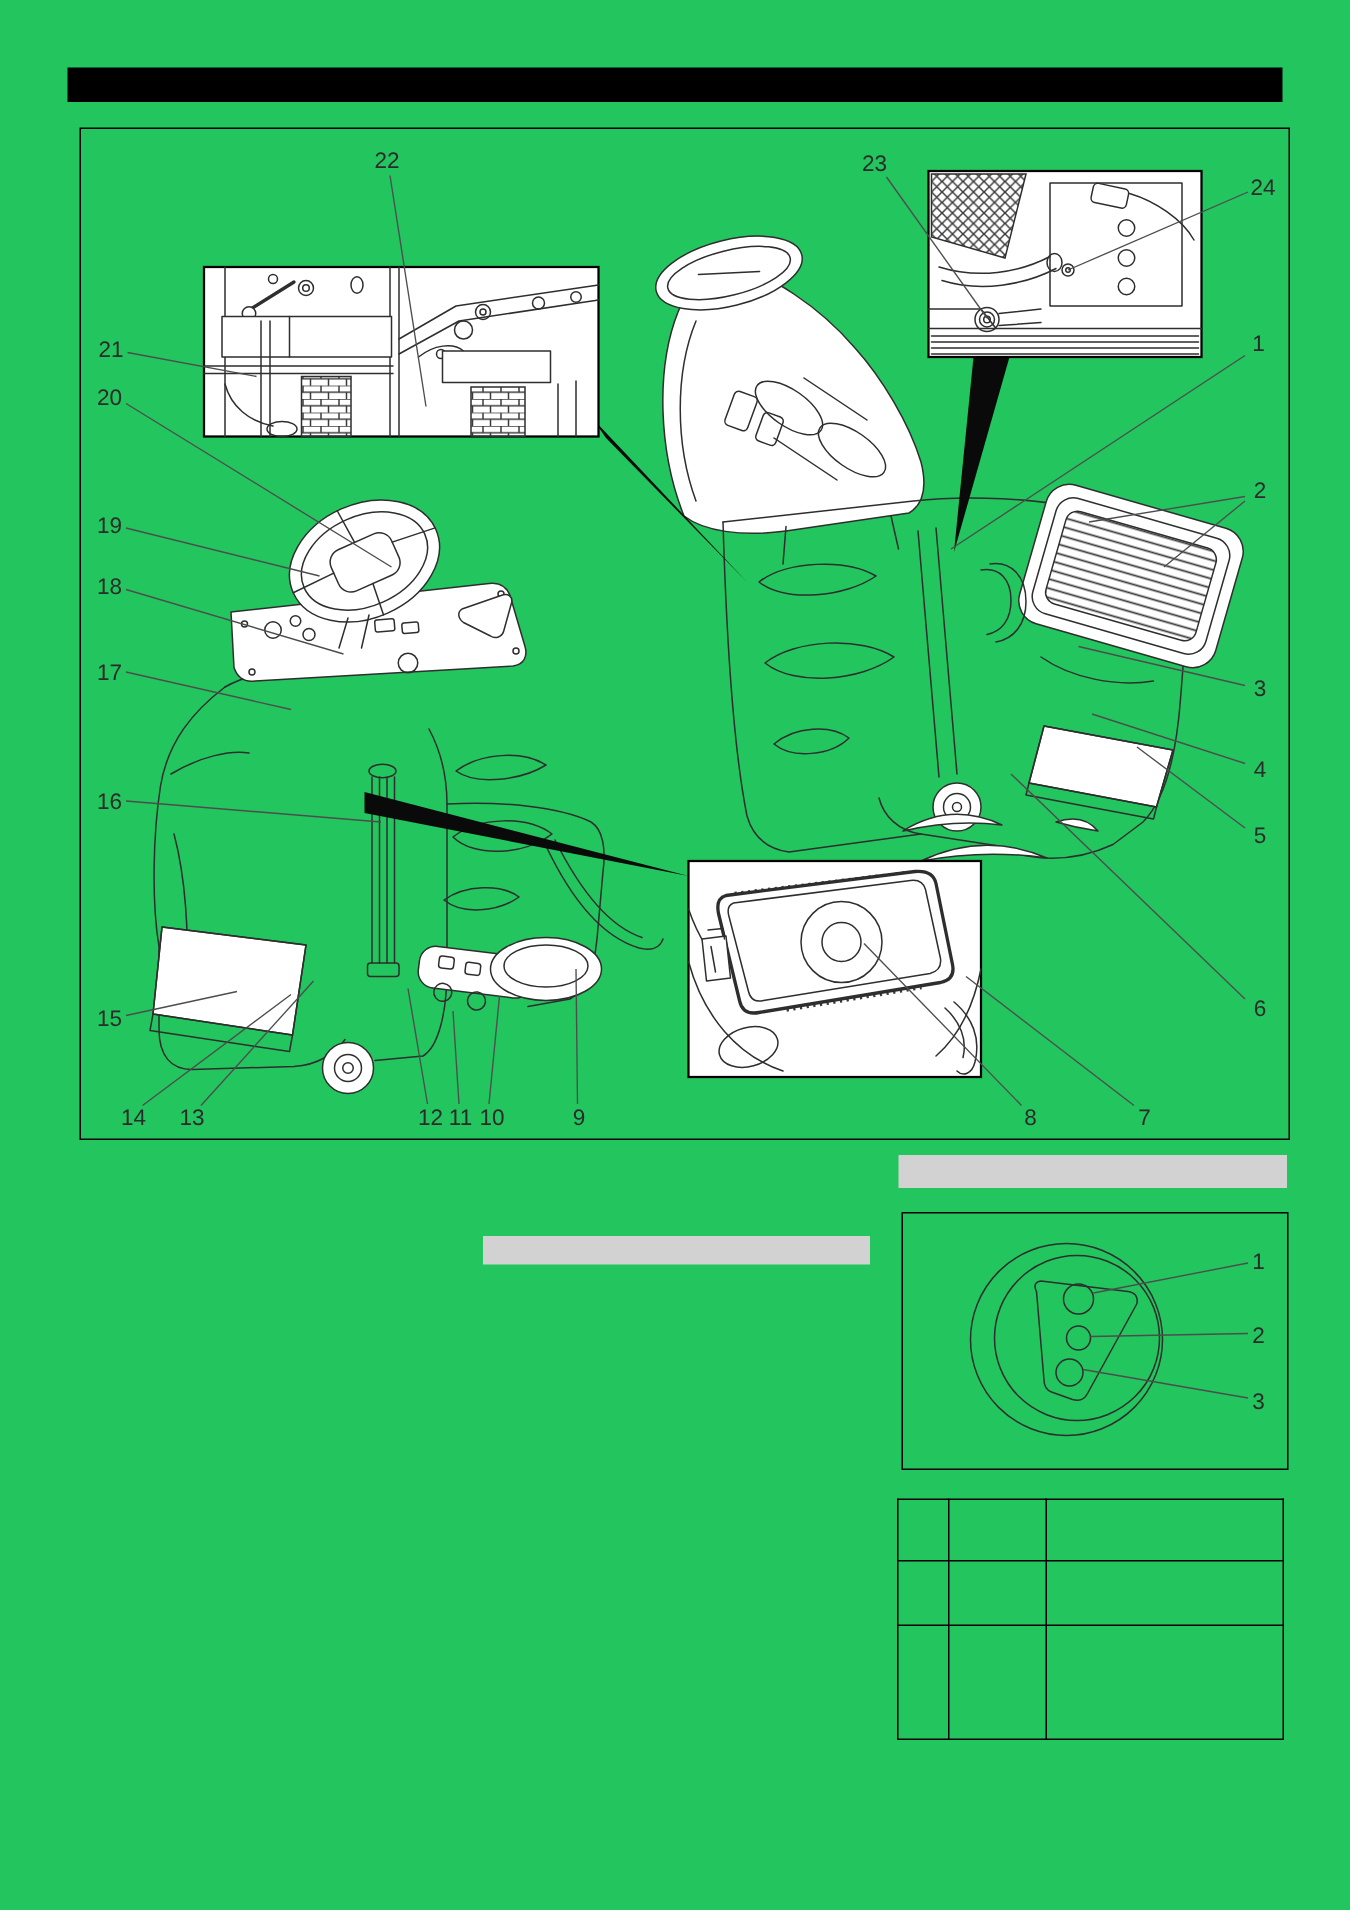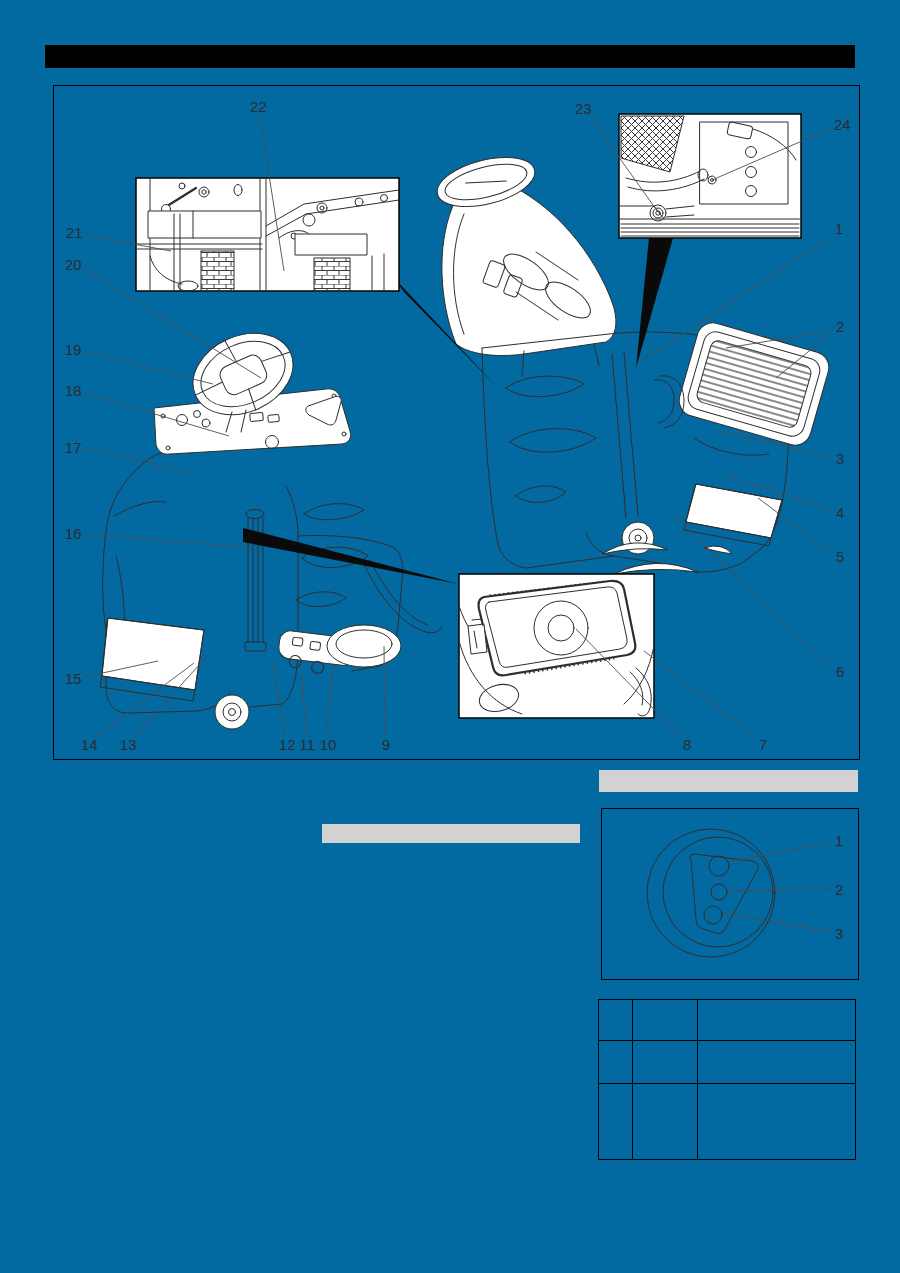--- a/index.html
+++ b/index.html
@@ -1,16 +1,16 @@
 <!DOCTYPE html>
 <html><head>
 <meta charset="utf-8">
 <style>
   html,body{margin:0;padding:0;background:#ffffff;}
-  #page{position:relative;width:900px;height:1273px;background:#0369a1;overflow:hidden;
+  #page{position:relative;width:900px;height:1273px;background:#22c55e;overflow:hidden;
         font-family:"Liberation Sans",sans-serif;}
   .abs{position:absolute;}
   #header-bar{left:45px;top:45px;width:810px;height:23px;background:#000000;}
   #main-figure{left:53px;top:85px;width:807px;height:675px;border:1.5px solid #000;box-sizing:border-box;}
   #main-figure svg{position:absolute;left:0;top:0;}
   .gray-bar{background:#d2d2d2;}
   #gray-bar-right{left:599px;top:770px;width:259px;height:22px;}
   #gray-bar-mid{left:322px;top:824px;width:258px;height:19px;}
   #socket-figure{left:601px;top:808px;width:258px;height:172px;border:1.5px solid #000;box-sizing:border-box;}
   #spec-table{left:598px;top:999px;width:257px;height:160px;border-collapse:collapse;table-layout:fixed;}

